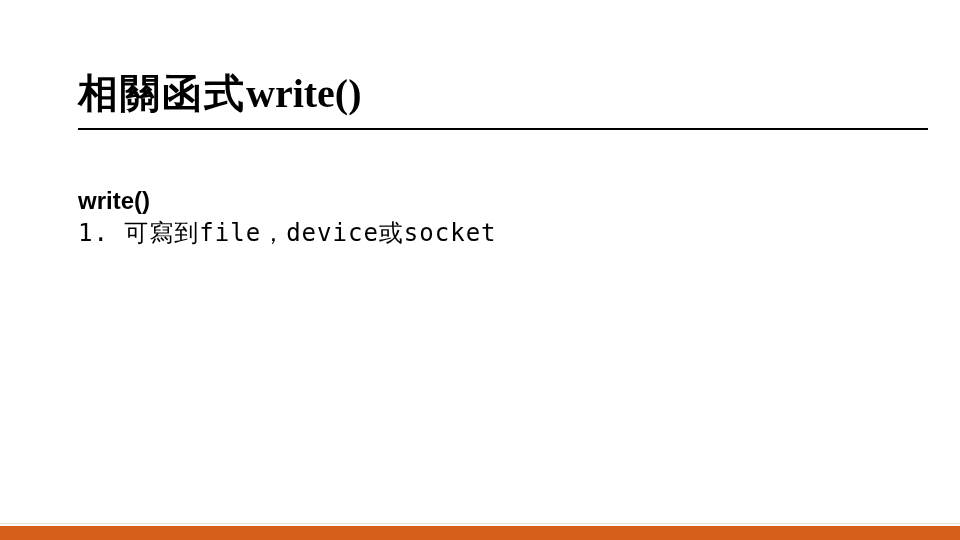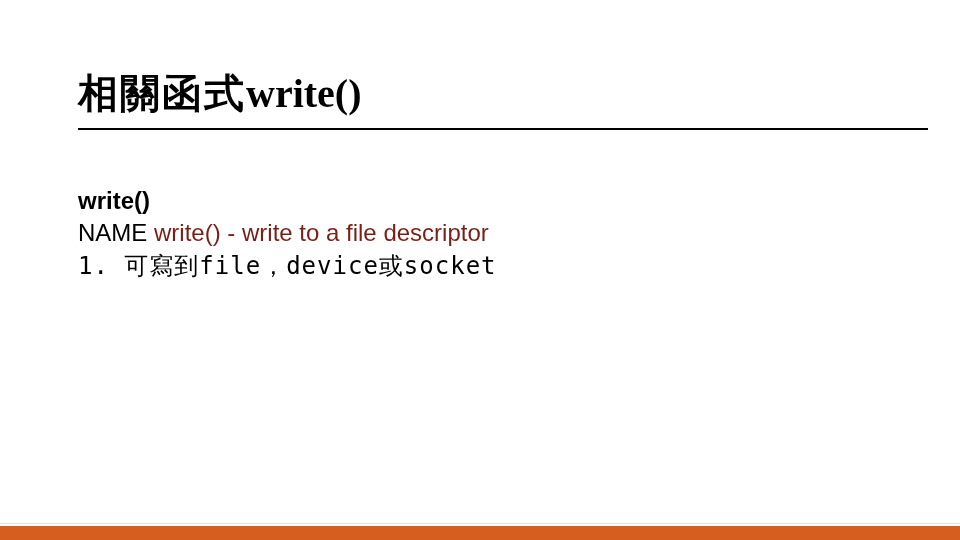--- a/index.html
+++ b/index.html
@@ -80,21 +80,18 @@
 </head>
 <body>
 
 <div class="slide">
   <div class="title">
     <span class="cjk">相關函式</span><span class="latin">write()</span>
   </div>
 
   <div class="content">
     <div class="subtitle">write()</div>
-    <div class="name-line">
-      <span>NAME </span><span class="dark-red">write()</span><span class="dark-red"> - write to a file descriptor</span>
-    </div>
     <div class="note">1. 可寫到file，device或socket</div>
   </div>
 
   <div class="footer-line"></div>
   <div class="footer-bar"></div>
 </div>
 
 </body></html>

